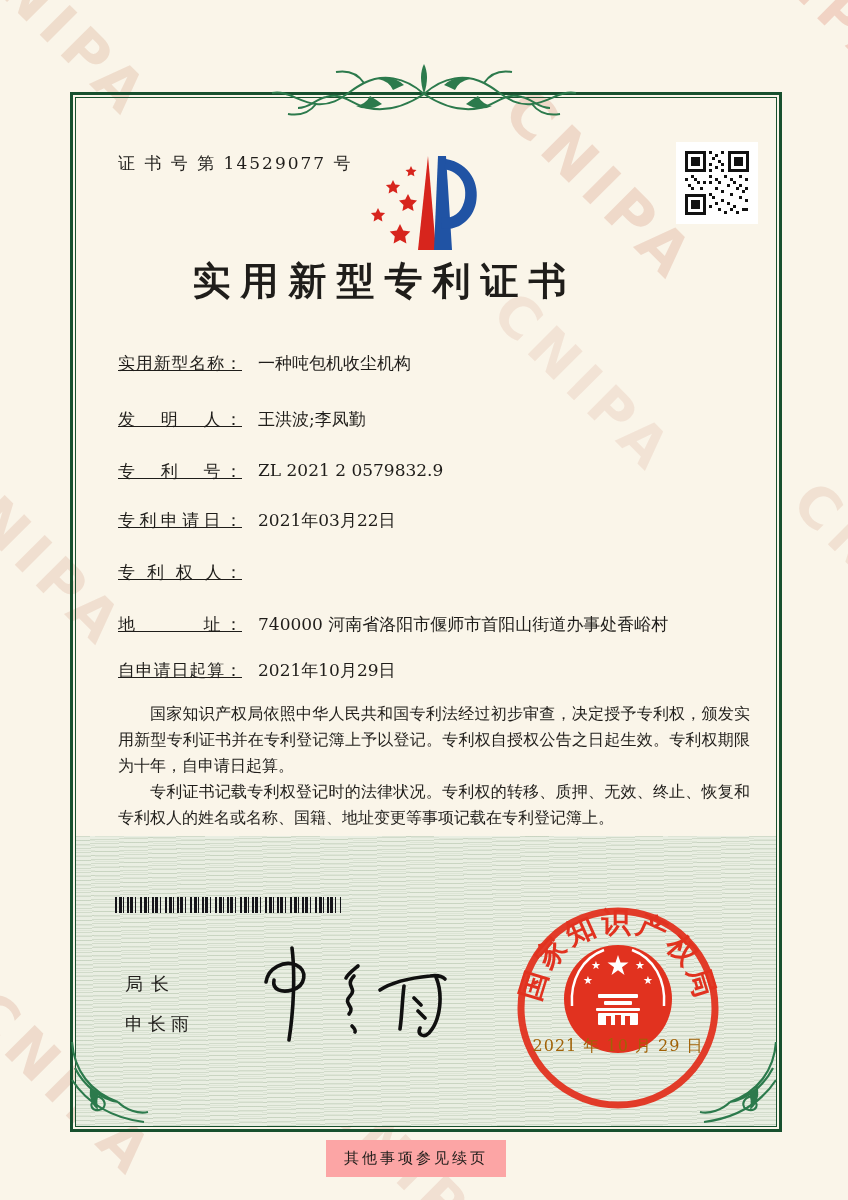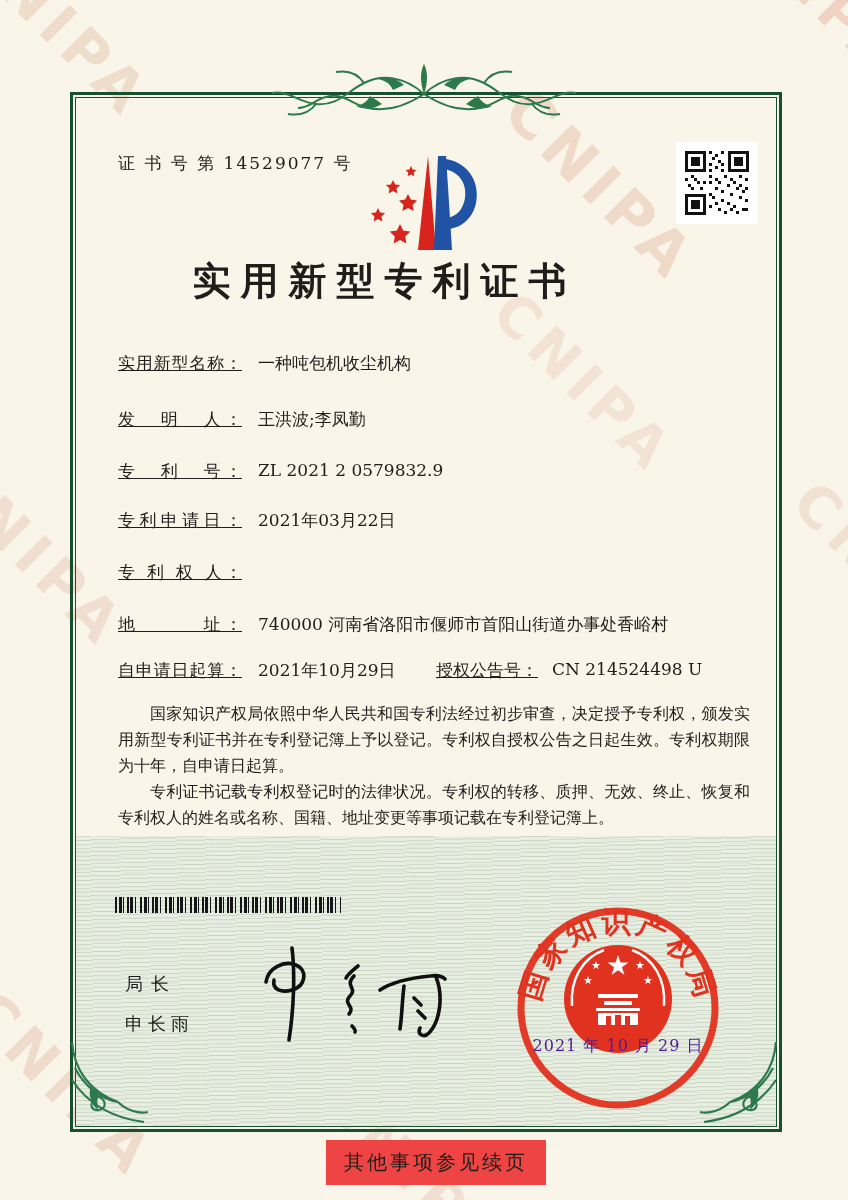--- a/index.html
+++ b/index.html
@@ -92,29 +92,29 @@
   .director-title{position:absolute;left:125px;top:972px;font-size:18px;letter-spacing:8px;
     font-family:"DejaVu Sans", sans-serif;}
   .director-name{position:absolute;left:125px;top:1006px;font-size:18px;letter-spacing:5px;
     font-family:"DejaVu Sans", sans-serif;margin-top:6px;}
   .signature{position:absolute;left:232px;top:936px;width:230px;height:110px;}
 
   
   .seal{position:absolute;left:512px;top:902px;width:212px;height:212px;}
   .seal-date{
     position:absolute;left:520px;top:1036px;width:196px;text-align:center;
-    font-size:16px;letter-spacing:1px;color:#4c1d95;z-index:5;
+    font-size:16px;letter-spacing:1px;color:#a16207;z-index:5;
   }
 
   
   .page-number{position:absolute;left:0;top:1095px;width:848px;text-align:center;
     font-size:15px;letter-spacing:3px;margin-top:44px;}
   .footer-box{
-    position:absolute;left:326px;top:1140px;background:#ef4444;
-    padding:9px 18px;font-size:20px;letter-spacing:3px;
+    position:absolute;left:326px;top:1140px;background:#fca5a5;
+    padding:9px 18px;font-size:15px;letter-spacing:3px;
   }
 </style>
 </head>
 <body>
 
 <div class="wm wm1">CNIPA</div>
 <div class="wm wm2">CNIPA</div>
 <div class="wm wm3">CNIPA</div>
 <div class="wm wm4">CNIPA</div>
 <div class="wm wm5">CNIPA</div>
@@ -232,24 +232,20 @@
 <div class="field-row row5">
   <span class="field-label">专 利 权 人：</span>
 </div>
 <div class="field-row row6">
   <span class="field-label">地　　　址：</span>
   <span class="field-value">740000 河南省洛阳市偃师市首阳山街道办事处香峪村</span>
 </div>
 <div class="field-row row7">
   <span class="field-label">自申请日起算：</span>
   <span class="field-value">2021年10月29日</span>
-  <span class="pair2">
-    <span class="field-label">授权公告号：</span>
-    <span class="field-value">CN 214524498 U</span>
-  </span>
 </div>
 
 <div class="body-text">
   <p>国家知识产权局依照中华人民共和国专利法经过初步审查，决定授予专利权，颁发实用新型专利证书并在专利登记簿上予以登记。专利权自授权公告之日起生效。专利权期限为十年，自申请日起算。</p>
   <p>专利证书记载专利权登记时的法律状况。专利权的转移、质押、无效、终止、恢复和专利权人的姓名或名称、国籍、地址变更等事项记载在专利登记簿上。</p>
 </div>
 
 <div class="barcode"></div>
 
 <div class="director-title">局长</div>

